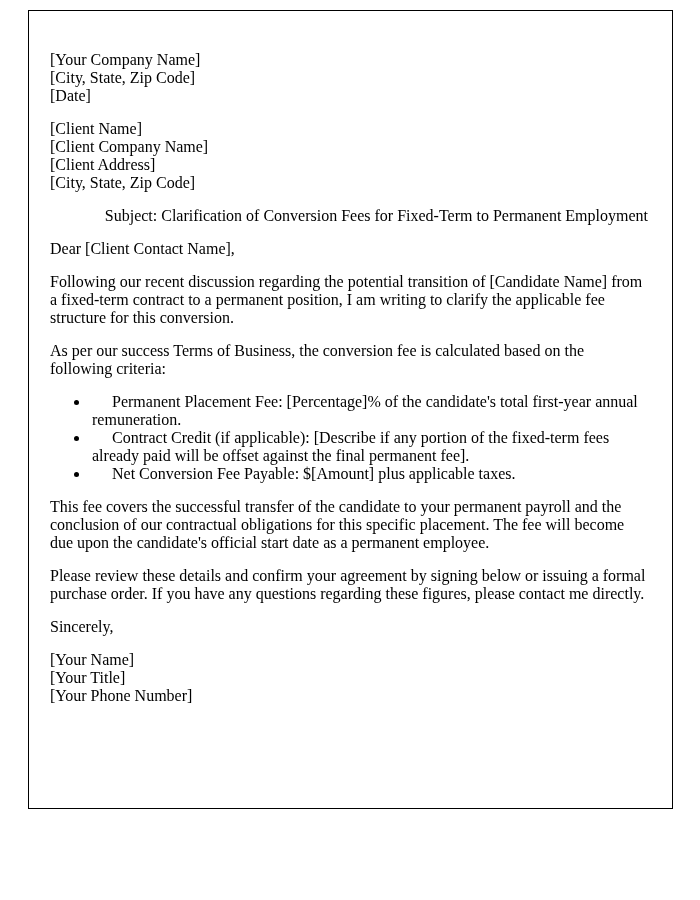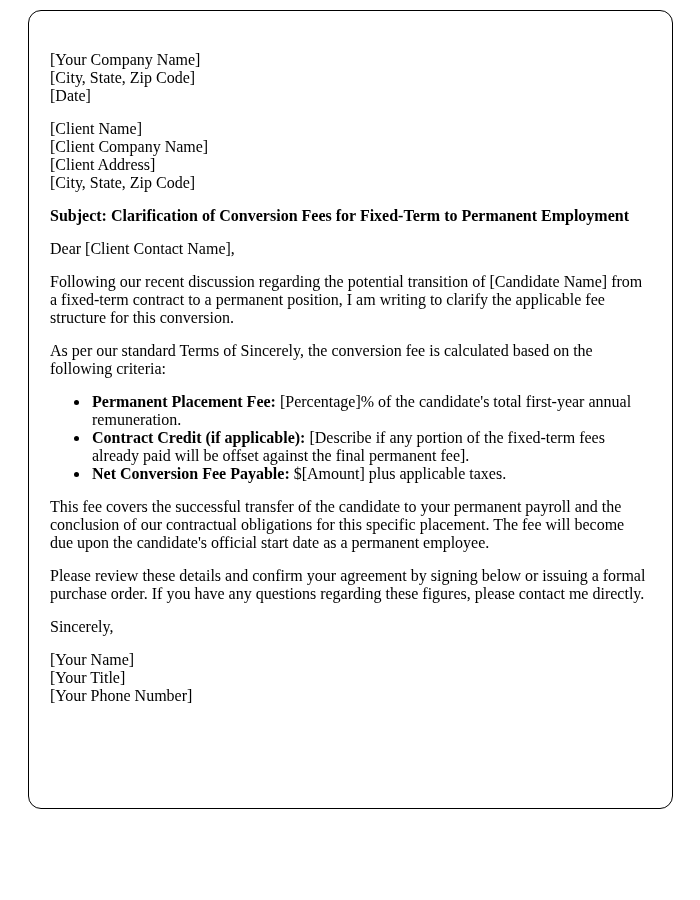--- a/index.html
+++ b/index.html
@@ -1,15 +1,15 @@
 <!DOCTYPE html>
 <html><head>
 <meta charset="utf-8">
 <style>
-  * { margin: 0; padding: 0; box-sizing: border-box; border-radius: 13px; }
+  * { margin: 0; padding: 0; box-sizing: border-box; }
   html, body {
     width: 700px;
     height: 900px;
     background: #ffffff;
     font-family: "Liberation Serif", serif;
     color: #000;
   }
   .page {
     position: absolute;
     left: 28px;
@@ -18,22 +18,22 @@
     height: 799px;
     border: 1px solid #000;
     padding: 40px 24px 0 21px;
     font-size: 16px;
     line-height: 18px;
     overflow: hidden;
     background: #ffffff;
   }
   .block { margin: 0 0 15px 0; }
   .line { white-space: nowrap; }
-  .subject { font-weight: bold; }
-  .b { font-weight: bold; }
+  .subject { font-weight: normal; text-align: right; }
+  .b { font-weight: normal; margin-left: 20px; }
   ul.bullets {
     margin: 0 0 15px 0;
     padding-left: 40px;
   }
   ul.bullets li { padding-left: 2px; }
 </style>
 </head>
 <body>
 
 <div class="page">
@@ -50,21 +50,21 @@
     <div class="line">[Client Address]</div>
     <div class="line">[City, State, Zip Code]</div>
   </div>
 
   <div class="block subject">Subject: Clarification of Conversion Fees for Fixed-Term to Permanent Employment</div>
 
   <div class="block">Dear [Client Contact Name],</div>
 
   <p class="block">Following our recent discussion regarding the potential transition of [Candidate Name] from a fixed-term contract to a permanent position, I am writing to clarify the applicable fee structure for this conversion.</p>
 
-  <p class="block">As per our standard Terms of Sincerely, the conversion fee is calculated based on the following criteria:</p>
+  <p class="block">As per our success Terms of Business, the conversion fee is calculated based on the following criteria:</p>
 
   <ul class="bullets block">
     <li><span class="b">Permanent Placement Fee:</span><span> [Percentage]% of the candidate's total first-year annual remuneration.</span></li>
     <li><span class="b">Contract Credit (if applicable):</span><span> [Describe if any portion of the fixed-term fees already paid will be offset against the final permanent fee].</span></li>
     <li><span class="b">Net Conversion Fee Payable:</span><span> $[Amount] plus applicable taxes.</span></li>
   </ul>
 
   <p class="block">This fee covers the successful transfer of the candidate to your permanent payroll and the conclusion of our contractual obligations for this specific placement. The fee will become due upon the candidate's official start date as a permanent employee.</p>
 
   <p class="block">Please review these details and confirm your agreement by signing below or issuing a formal purchase order. If you have any questions regarding these figures, please contact me directly.</p>

